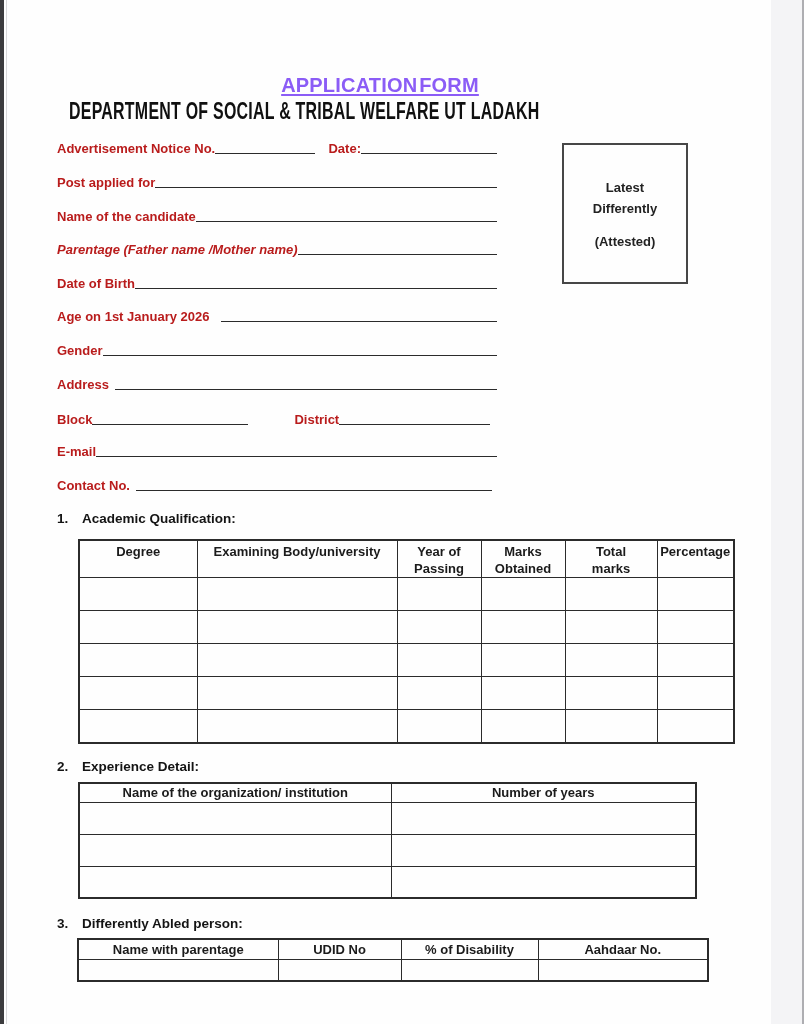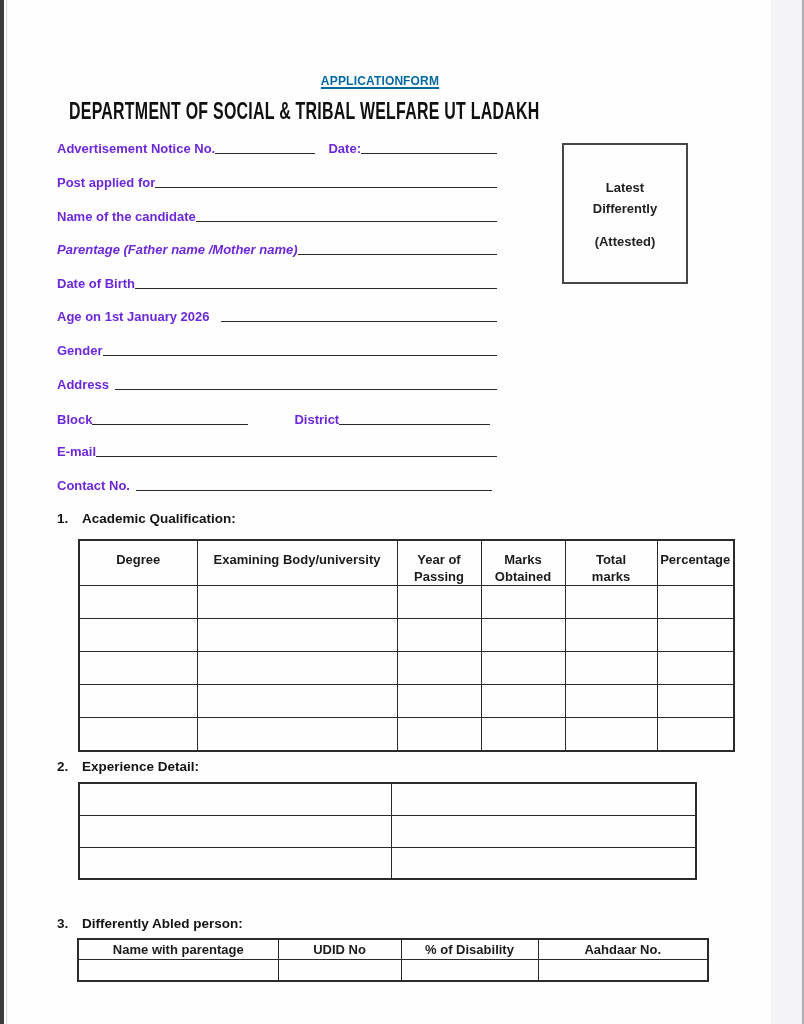--- a/index.html
+++ b/index.html
@@ -15,40 +15,40 @@
 
   
   .edge-left{position:absolute;left:0;top:0;bottom:0;width:4px;background:#3c3c3e;}
   .edge-left-shadow{position:absolute;left:6px;top:0;bottom:0;width:1px;background:#d8d8da;}
   .edge-right{position:absolute;right:0;top:0;bottom:0;width:33px;background:#f4f4f6;}
   .edge-right-line{position:absolute;right:0;top:0;bottom:0;width:2px;background:#aeaeb2;}
 
   
   .form-title{
     position:absolute;top:74px;left:0;width:760px;
-    text-align:center;font-size:12px;font-weight:700;
-    letter-spacing:0.2px;word-spacing:-4px;color:#0369a1;
+    text-align:center;font-size:20px;font-weight:700;
+    letter-spacing:0.2px;word-spacing:-4px;color:#8b5cf6;
   }
   .form-title span{
     text-decoration:underline;
     text-decoration-thickness:1.5px;
     text-underline-offset:2px;
   }
   .dept-title{
     position:absolute;top:97px;left:69px;
     font-size:24.5px;font-weight:700;white-space:nowrap;
     letter-spacing:0.4px;color:#101010;
     transform:scaleX(0.65);transform-origin:0 0;
   }
 
   
   .frow{
     position:absolute;left:57px;width:440px;height:17px;
     display:flex;align-items:flex-end;
-    font-size:13px;font-weight:600;line-height:15px;color:#6d28d9;
+    font-size:13px;font-weight:600;line-height:15px;color:#b91c1c;
   }
   .frow .lbl{white-space:nowrap;}
   .fline{flex:1;border-bottom:1.6px solid #2b2b2b;margin-bottom:2px;height:10px;}
 
   
   .photo-box{
     position:absolute;left:562px;top:143px;width:126px;height:141px;
     border:2px solid #474747;background:#fefefe;
     text-align:center;font-size:13px;font-weight:600;line-height:21px;
     padding-top:32px;box-sizing:border-box;color:#222;
@@ -65,21 +65,21 @@
   
   table.scan-tbl{
     position:absolute;border-collapse:collapse;table-layout:fixed;
     border:2px solid #2b2b2b;background:#fefefe;
   }
   table.scan-tbl td,table.scan-tbl th{
     border:1.5px solid #2b2b2b;
     font-size:13px;font-weight:600;color:#1b1b1b;
     text-align:center;padding:0;line-height:17px;
   }
-  table.scan-tbl th{vertical-align:top;padding-top:10px;}
+  table.scan-tbl th{vertical-align:top;padding-top:2px;}
   .hdr-narrow{display:inline-block;max-width:60px;}
   #tbl-academic tr.hdr{height:37px;}
   #tbl-academic tr.body{height:33px;}
   #tbl-experience tr.hdr{height:19px;}
   #tbl-experience tr.body{height:32px;}
   #tbl-disability tr.hdr{height:20px;}
   #tbl-disability tr.body{height:22px;}
   #tbl-experience th,#tbl-disability th{vertical-align:middle;padding-top:0;}
 </style>
 </head>
@@ -234,20 +234,24 @@
     <span class="num">2.</span>
     <span>Experience Detail:</span>
   </div>
 
   <table id="tbl-experience" class="scan-tbl" style="left:78px;top:782px;width:617px;">
     <colgroup>
         <col style="width:312px">
         <col style="width:305px">
       </colgroup>
     <tbody>
+        <tr class="hdr">
+      <th>Name of the organization/ institution</th>
+      <th>Number of years</th>
+    </tr>
     <tr class="body">
           <td></td>
           <td></td>
         </tr>
     <tr class="body">
           <td></td>
           <td></td>
         </tr>
     <tr class="body">
           <td></td>

